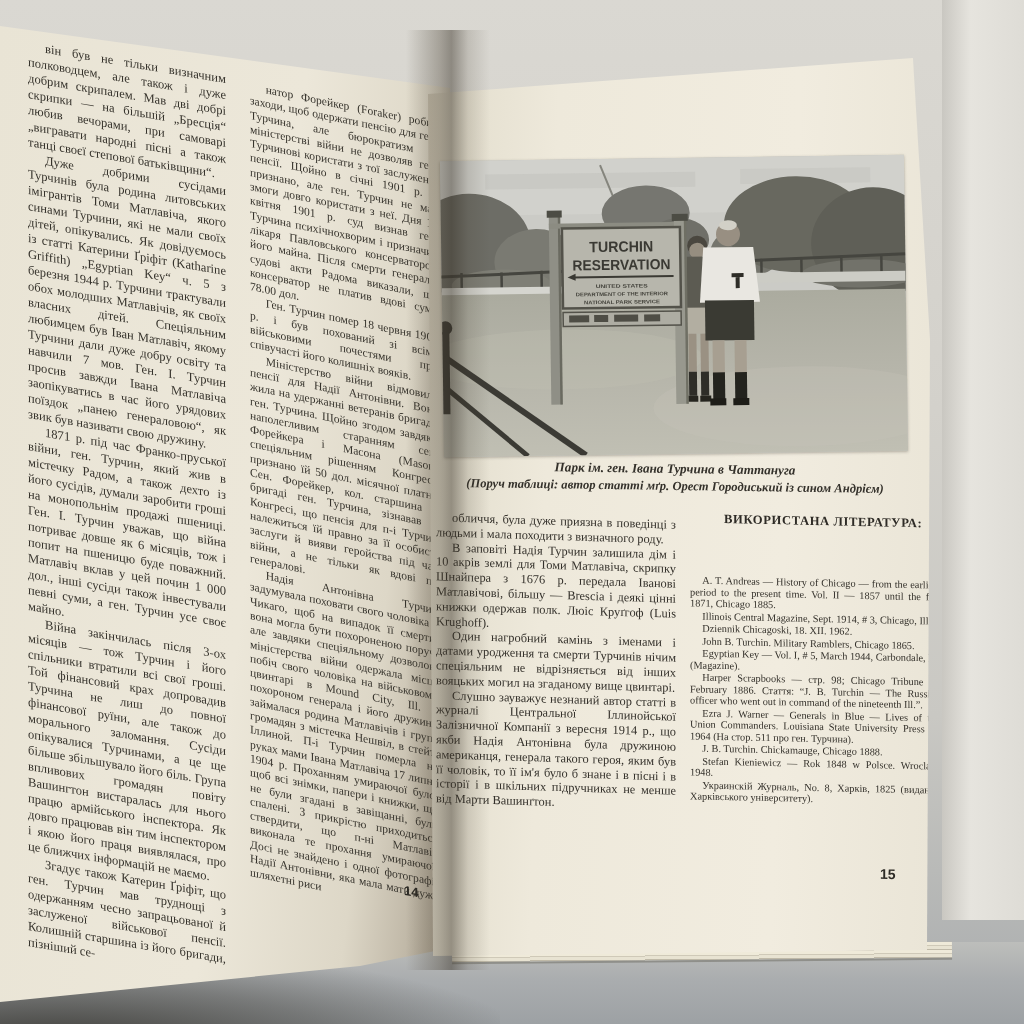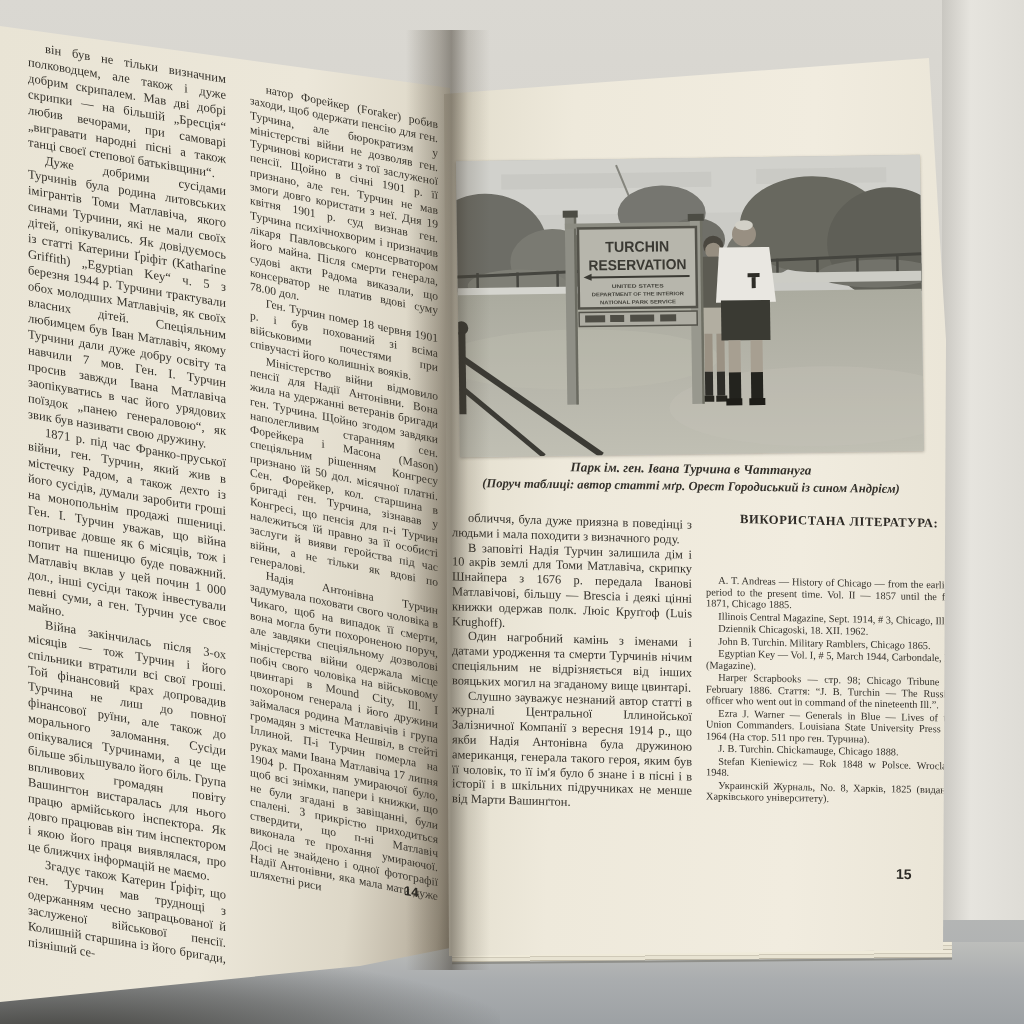--- a/index.html
+++ b/index.html
@@ -16,21 +16,21 @@
   .bg-right{position:absolute;left:942px;top:0;width:82px;height:920px;
     background:linear-gradient(90deg,#c9c7c1 0%,#e6e4de 35%,#dedcd6 100%);}
   
   .fore-edge{position:absolute;left:452px;top:944px;width:500px;height:16px;transform:rotate(-0.5deg);
     background:repeating-linear-gradient(180deg,#efead9 0 3px,#cfc9b8 3px 4px,#e8e3d2 4px 7px,#bfb9a8 7px 8px);
     border-bottom:2px solid #8f8f8a;}
   
   .page-left{position:absolute;left:0;top:0;width:450px;height:1014px;
     clip-path:polygon(0 26px,100% 88px,100% 948px,80% 966px,0 1002px);
     background:linear-gradient(97deg,#e9e4d5 0%,#ece7d9 55%,#ddd7c7 80%,#b3aa99 96%,#968d7c 100%);}
-  .page-right{position:absolute;left:444px;top:0;width:502px;height:964px;
+  .page-right{position:absolute;left:428px;top:0;width:502px;height:964px;
     clip-path:polygon(0 94px,96.6% 58px,100% 340px,99.4% 950px,1% 956px);
     background:linear-gradient(92deg,#c4bcaa 0%,#e4dfcf 6%,#eee9db 25%,#f1ecdf 70%,#eae5d7 100%);}
   .gutter{position:absolute;left:406px;top:30px;width:84px;height:940px;pointer-events:none;z-index:6;
     background:linear-gradient(90deg,rgba(66,58,44,0) 0%,rgba(66,58,44,.34) 40%,rgba(52,45,34,.46) 54%,rgba(66,58,44,.16) 74%,rgba(66,58,44,0) 100%);}
   
   .lp-col{position:absolute;color:#36332c;text-align:justify;}
   .lp-col p{margin:0;text-indent:1.35em;}
   #lp-col1{left:28px;top:38px;width:198px;font-size:12.6px;line-height:16px;
     transform:skewY(9.5deg);transform-origin:0 0;}
   #lp-col2{left:250px;top:80px;width:188px;font-size:11.6px;line-height:14.3px;

